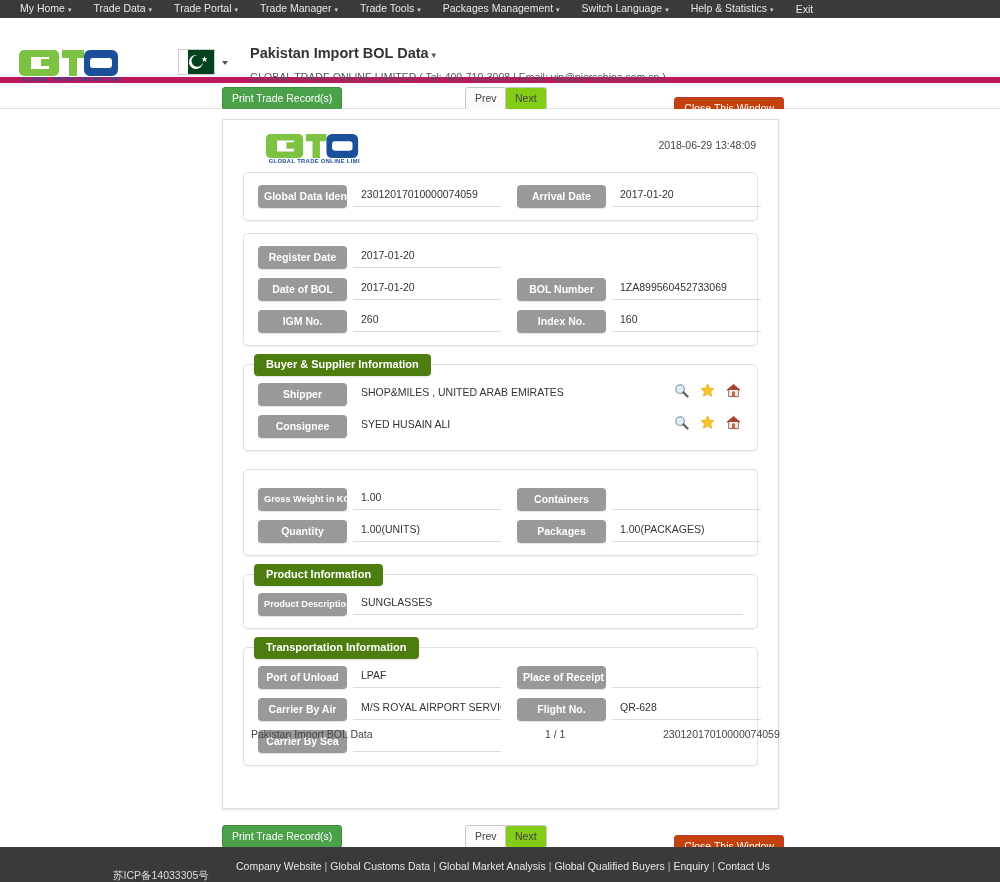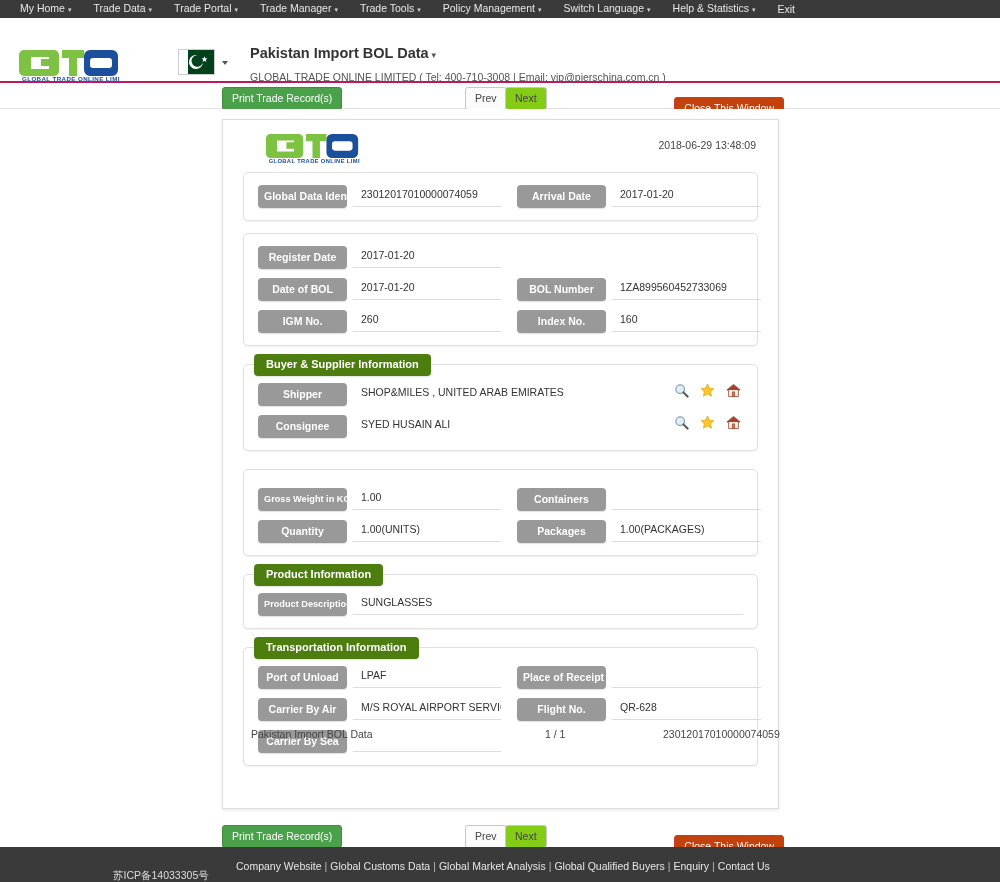--- a/index.html
+++ b/index.html
@@ -34,21 +34,21 @@
   .topnav-right {
     position: absolute; right: 14px; top: 13px;
     color: #e8e8e8; font-size: 10.5px; line-height: 18px;
     cursor: pointer;
   }
 
   
   .header {
     height: 65px;
     background: #ffffff;
-    border-bottom: 2px solid #be185d;
+    border-bottom: 6px solid #be185d;
     position: relative;
   }
   .logo {
     position: absolute; left: 18px; top: 26px;
     width: 102px; height: 38px;
   }
   .logo svg { display: block; }
 
   .flag-box {
     position: absolute; left: 178px; top: 31px;
@@ -240,21 +240,21 @@
 </head>
 <body>
 
 <div class="topnav">
   <div class="topnav-left">
     <div class="nav-item"><span>My Home</span><span class="caret">▾</span></div>
     <div class="nav-item"><span>Trade Data</span><span class="caret">▾</span></div>
     <div class="nav-item"><span>Trade Portal</span><span class="caret">▾</span></div>
     <div class="nav-item"><span>Trade Manager</span><span class="caret">▾</span></div>
     <div class="nav-item"><span>Trade Tools</span><span class="caret">▾</span></div>
-    <div class="nav-item"><span>Policy Management</span><span class="caret">▾</span></div>
+    <div class="nav-item"><span>Packages Management</span><span class="caret">▾</span></div>
     <div class="nav-item"><span>Switch Language</span><span class="caret">▾</span></div>
     <div class="nav-item"><span>Help &amp; Statistics</span><span class="caret">▾</span></div>
     <div class="nav-item"><span>Exit</span></div>
   </div>
   <div class="topnav-right"><span>celery.lee</span><span class="caret"> ▾</span></div>
 </div>
 
 <div class="header">
 
   <div class="logo">

